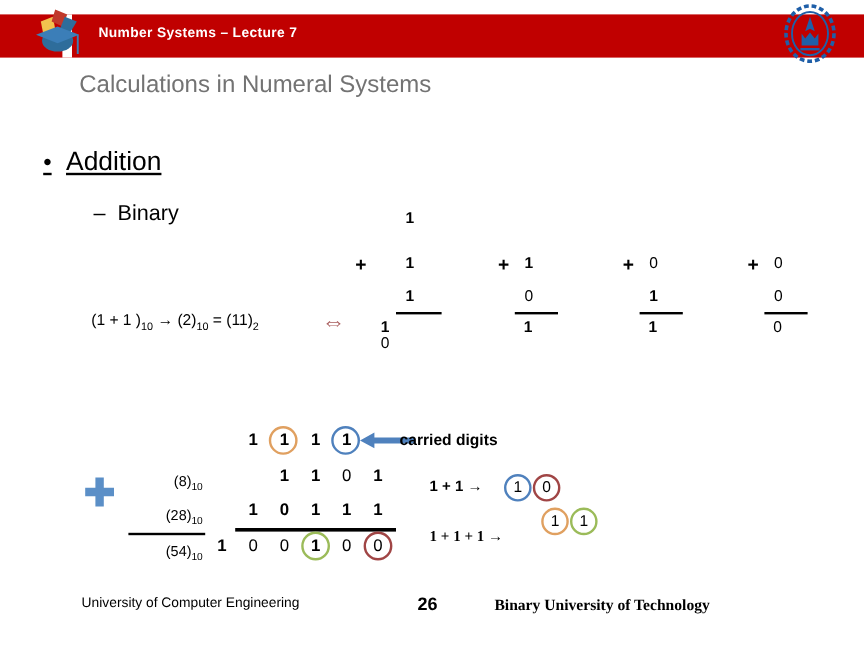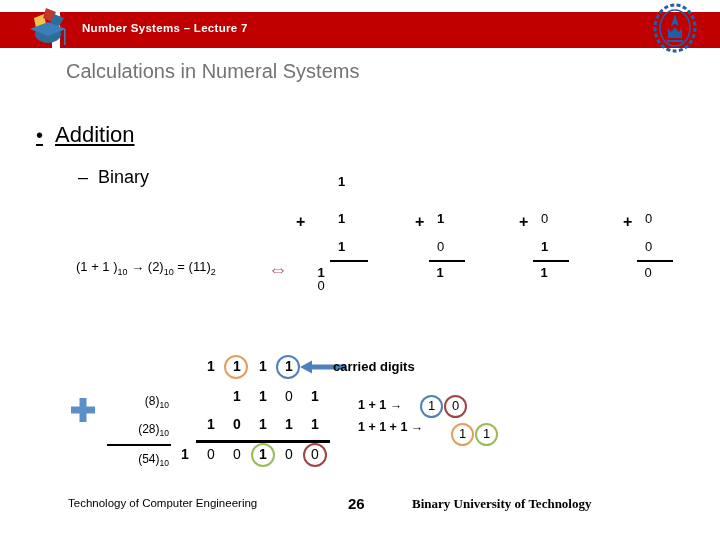--- a/index.html
+++ b/index.html
@@ -254,21 +254,21 @@
   }
 
   
   .note {
     position: absolute;
     font-size: 12.5px;
     font-weight: bold;
     white-space: nowrap;
   }
   #note1 { left: 358px; top: 398px; }
-  #note2 { left: 358px; top: 420px; }
+  #note2 { left: 358px; top: 440px; font-family: Liberation Serif, serif; }
   .ncirc {
     position: absolute;
     width: 23px;
     height: 23px;
     border-radius: 50%;
     border: 2.5px solid #000;
     box-sizing: border-box;
     text-align: center;
     font-size: 13px;
     line-height: 18px;
@@ -453,15 +453,15 @@
 <div class="ncirc" style="left:420px; top:395px; border-color:#4F81BD;">1</div>
 <div class="ncirc" style="left:444px; top:395px; border-color:#A04545; font-weight:normal;">0</div>
 
 <div class="note" id="note2">
   <span>1 + 1 + 1</span>
   <span>→</span>
 </div>
 <div class="ncirc" style="left:451px; top:423px; border-color:#E0A060;">1</div>
 <div class="ncirc" style="left:475px; top:423px; border-color:#9BBB59;">1</div>
 
-<div class="footer-left">Technology of Computer Engineering</div>
+<div class="footer-left">University of Computer Engineering</div>
 <div class="footer-num">26</div>
 <div class="footer-right">Binary University of Technology</div>
 
 </body></html>

